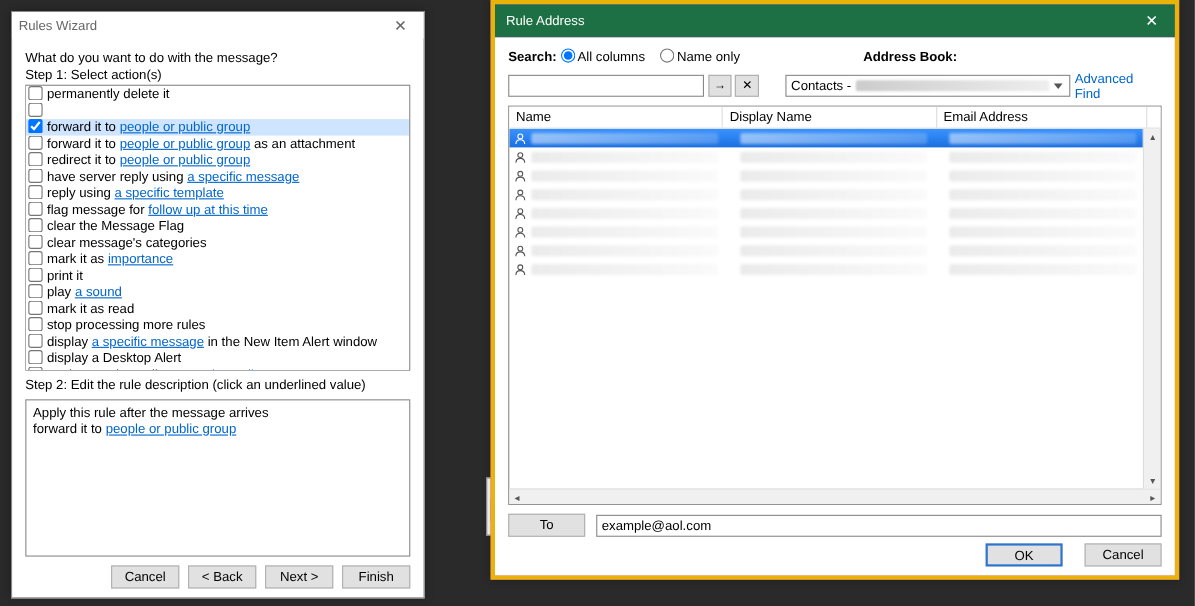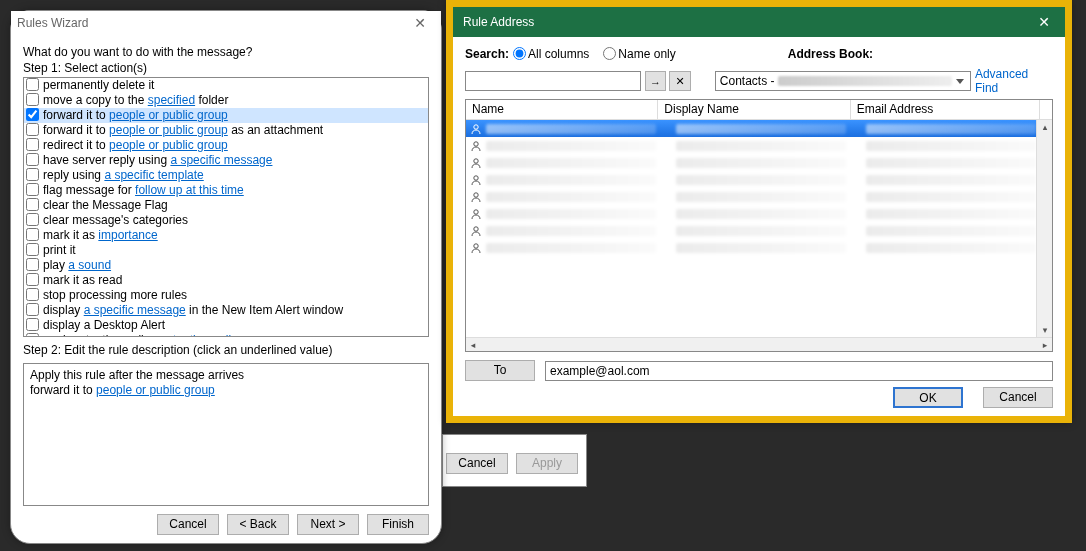--- a/index.html
+++ b/index.html
@@ -1,39 +1,39 @@
 <!DOCTYPE html>
 <html><head>
 <meta charset="utf-8">
 <style>
   * { box-sizing: border-box; font-family: "Segoe UI", Tahoma, sans-serif; font-size: 12px; }
   html, body { margin: 0; padding: 0; background: #2a2a2a; width: 1086px; height: 551px; overflow: hidden; }
   .window { position: absolute; background: #f0f0f0; border: 1px solid #888; box-shadow: 0 0 8px rgba(0,0,0,0.3); }
   
-  .rules-wizard { left: 10px; top: 10px; width: 432px; height: 534px; background: #fff; border-radius: 20px; }
+  .rules-wizard { left: 10px; top: 10px; width: 376px; height: 534px; background: #fff; }
   .rw-titlebar { height: 24px; display: flex; align-items: center; padding: 0 6px; background: #fff; color: #666; }
   .rw-title { flex: 1; }
   .rw-close { width: 30px; text-align: center; font-size: 14px; color: #666; cursor: default; }
   .rw-body { padding: 10px 12px 8px 12px; height: calc(100% - 24px); display: flex; flex-direction: column; }
   .rw-question { color: #000; margin-bottom: 2px; }
   .rw-step { color: #000; margin-bottom: 2px; }
   .actions-list { border: 1px solid #888; height: 260px; overflow-y: scroll; background: #fff; position: relative; }
   .action-row { display: flex; align-items: flex-start; padding: 0 2px; height: 15px; line-height: 15px; white-space: nowrap; }
   .action-row.selected { background: #cfe5ff; }
   .action-row input[type=checkbox] { margin: 0 4px 0 0; width: 13px; height: 13px; }
   .alink { color: #0066cc; text-decoration: underline; cursor: pointer; }
   .desc-box { border: 1px solid #888; flex: 1; margin-top: 4px; background: #fff; padding: 4px 6px; overflow: auto; min-height: 125px; }
   .desc-line { line-height: 15px; }
   .rw-buttons { display: flex; justify-content: flex-end; gap: 8px; margin-top: 8px; }
   .btn { background: #e1e1e1; border: 1px solid #adadad; min-width: 62px; height: 21px; text-align: center; padding: 0 10px; line-height: 19px; cursor: default; }
   
   .props-buttons { position: absolute; left: 442px; top: 434px; width: 145px; background: #fff; border: 1px solid #888; padding: 18px 8px 12px 8px; display: flex; justify-content: flex-end; gap: 8px; }
   .props-buttons .btn.disabled { color: #999; }
   
-  .rule-address { left: 446px; top: 0; width: 626px; height: 423px; border: 7px solid #eab308; background:#d946ef; }
+  .rule-address { left: 446px; top: 0; width: 626px; height: 527px; border: 4px solid #eab308; background:#d946ef; }
   .ra-titlebar { height: 30px; background: #1d7044; display: flex; align-items: center; padding: 0 0 0 10px; color: #fff; }
   .ra-title { flex: 1; font-size: 12px; }
   .ra-close { width: 42px; height: 30px; text-align: center; line-height: 30px; font-size: 14px; font-family: sans-serif; cursor: default; }
   .ra-body { padding: 10px 12px 8px 12px; display: flex; flex-direction: column; height: calc(100% - 30px); background: #fff; }
   .ra-row { display: flex; align-items: center; margin-bottom: 6px; }
   .ra-label { min-width: 48px; font-weight: bold; }
   .ra-radio { display: flex; align-items: flex-start; gap: 2px; margin-right: 14px; }
   .ra-radio input { margin: 0; }
   .ra-ab-label { font-weight: bold; margin-left: 98px; }
   .ra-row2 { display: flex; align-items: center; margin-bottom: 4px; gap: 4px; }
@@ -90,21 +90,20 @@
   <div class="rw-body">
     <div class="rw-question">What do you want to do with the message?</div>
     <div class="rw-step">Step 1: Select action(s)</div>
     <div class="actions-list" id="actions-list">
         <div class="action-row">
           <input type="checkbox" style="">
           <span><span>permanently delete it</span></span>
         </div>
         <div class="action-row">
           <input type="checkbox" style="">
-          <span><span>move a copy to the </span><span class="alink">specified</span><span> folder</span></span>
         </div>
         <div class="action-row selected">
           <input type="checkbox" checked="" style="">
           <span><span>forward it to </span><span class="alink">people or public group</span></span>
         </div>
         <div class="action-row">
           <input type="checkbox" style="">
           <span><span>forward it to </span><span class="alink">people or public group</span><span> as an attachment</span></span>
         </div>
         <div class="action-row">

